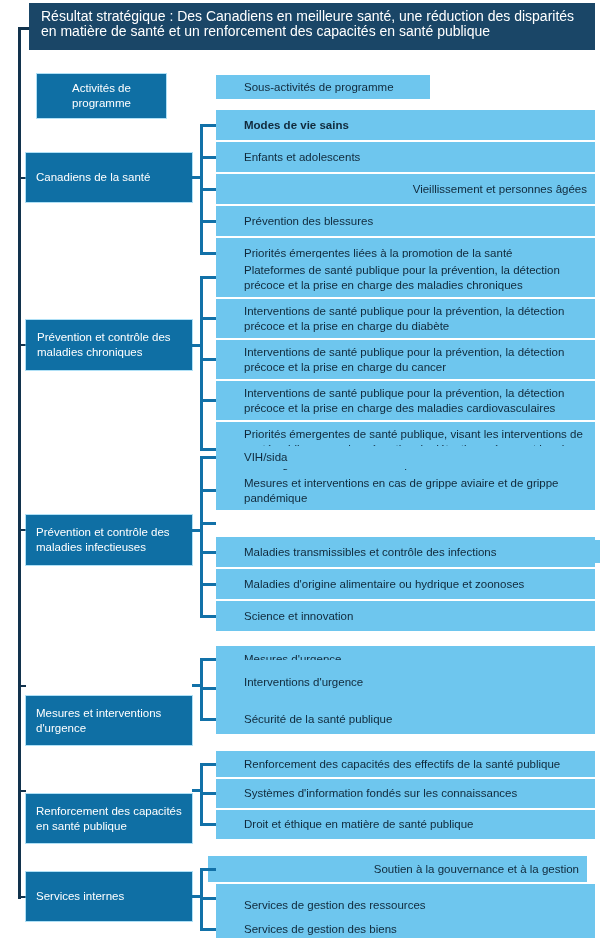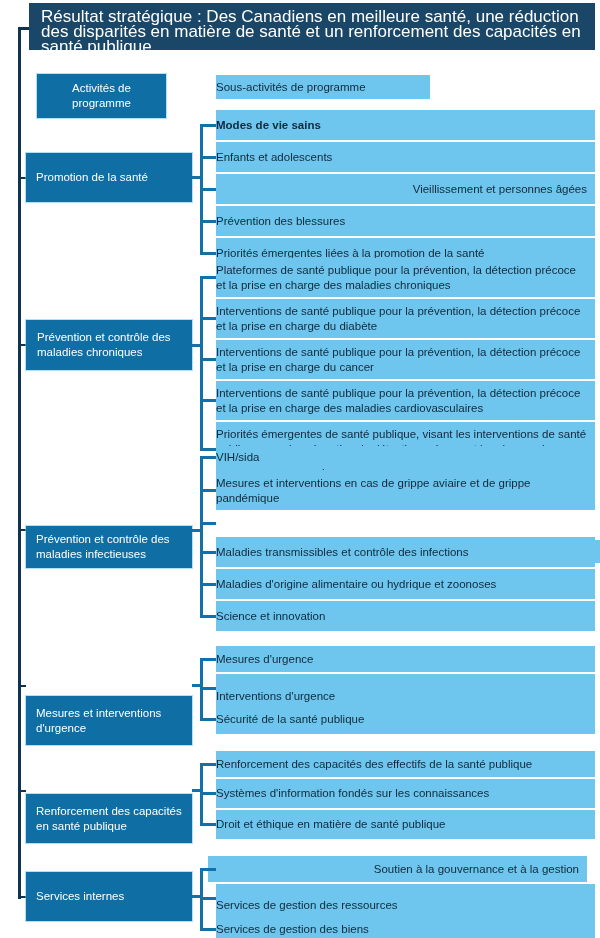--- a/index.html
+++ b/index.html
@@ -21,21 +21,21 @@
 
   
   .header-bar {
     position: absolute;
     left: 29px;
     top: 3px;
     width: 566px;
     height: 47px;
     background: #1a4667;
     color: #ffffff;
-    font-size: 17px;
+    font-size: 14px;
     line-height: 15px;
     padding: 6px 10px 0 12px;
     box-sizing: border-box;
   }
 
   
   .spine {
     position: absolute;
     left: 18px;
     top: 27px;
@@ -76,21 +76,21 @@
   }
 
   
   .sub-row {
     position: absolute;
     background: #6ec6ee;
     color: #10293b;
     font-size: 11.5px;
     line-height: 15px;
     box-sizing: border-box;
-    padding: 0 8px 0 0;
+    padding: 0 8px 0 28px;
     display: flex;
     align-items: center;
   }
   .sub-row.hdr {
     background: #6ec6ee;
   }
 
   
   .brk-v {
     position: absolute;
@@ -125,21 +125,21 @@
       <div class="spine-connector" style="top: 789.5px; width: 6px;"></div>
       <div class="spine-connector" style="top: 895.5px; width: 6px;"></div>
     </div>
 
   <div class="act-box centered" style="left:37px; top:74px; width:129px; height:44px;">Activités de programme</div>
 
   <div class="sub-row hdr" style="left:216px; top:75px; width:214px; height:24px;">Sous-activités de programme</div>
 
   <div id="sections-layer">
       <div class="act-box" style="left: 26px; top: 153px; width: 166px; height: 49px;">
-        <span>Promotion de la santé</span>
+        <span>Canadiens de la santé</span>
       </div>
       <div class="sub-row" style="left: 216px; top: 110px; width: 379px; height: 30px; font-weight: bold;">
         <span>Modes de vie sains</span>
       </div>
       <div class="sub-row" style="left: 216px; top: 142px; width: 379px; height: 30px;">
         <span>Enfants et adolescents</span>
       </div>
       <div class="sub-row" style="left: 216px; top: 174px; width: 379px; height: 30px; justify-content: flex-end;">
         <span>Vieillissement et personnes âgées</span>
       </div>
@@ -174,21 +174,21 @@
       <div class="sub-row" style="left: 216px; top: 422px; width: 379px; height: 54px;">
         <span>Priorités émergentes de santé publique, visant les interventions de santé publique pour la prévention, la détection précoce et la prise en charge des maladies chroniques</span>
       </div>
       <div class="brk-v" style="left: 200px; top: 276px; height: 174.5px;"></div>
       <div class="brk-h" style="left: 200px; top: 276px; width: 16px;"></div>
       <div class="brk-h" style="left: 200px; top: 317px; width: 16px;"></div>
       <div class="brk-h" style="left: 200px; top: 358px; width: 16px;"></div>
       <div class="brk-h" style="left: 200px; top: 399px; width: 16px;"></div>
       <div class="brk-h" style="left: 200px; top: 447.5px; width: 16px;"></div>
       <div class="brk-stem" style="left: 192px; top: 343.5px; width: 11px;"></div>
-      <div class="act-box" style="left: 26px; top: 526px; width: 166px; height: 42px;">
+      <div class="act-box" style="left: 26px; top: 515px; width: 166px; height: 50px;">
         <span>Prévention et contrôle des maladies infectieuses</span>
       </div>
       <div class="sub-row" style="left: 216px; top: 446px; width: 379px; height: 23px;">
         <span>VIH/sida</span>
       </div>
       <div class="sub-row" style="left: 216px; top: 471px; width: 379px; height: 39px;">
         <span>Mesures et interventions en cas de grippe aviaire et de grippe pandémique</span>
       </div>
       <div class="sub-row" style="left: 216px; top: 540px; width: 406px; height: 23px;">
         <span>Immunisation et infections respiratoires</span>
@@ -209,21 +209,21 @@
       <div class="brk-h" style="left: 200px; top: 550.5px; width: 16px;"></div>
       <div class="brk-h" style="left: 200px; top: 582.5px; width: 16px;"></div>
       <div class="brk-h" style="left: 200px; top: 614.5px; width: 16px;"></div>
       <div class="brk-stem" style="left: 192px; top: 528.5px; width: 11px;"></div>
       <div class="act-box" style="left: 26px; top: 696px; width: 166px; height: 49px;">
         <span>Mesures et interventions d'urgence</span>
       </div>
       <div class="sub-row" style="left: 216px; top: 646px; width: 379px; height: 26px;">
         <span>Mesures d'urgence</span>
       </div>
-      <div class="sub-row" style="left: 216px; top: 674px; width: 379px; height: 45px; align-items: center;">
+      <div class="sub-row" style="left: 216px; top: 660px; width: 379px; height: 45px; align-items: center;">
         <span>Interventions d'urgence</span>
       </div>
       <div class="sub-row" style="left: 216px; top: 705px; width: 379px; height: 29px;">
         <span>Sécurité de la santé publique</span>
       </div>
       <div class="brk-v" style="left: 200px; top: 657.5px; height: 63.5px;"></div>
       <div class="brk-h" style="left: 200px; top: 657.5px; width: 16px;"></div>
       <div class="brk-h" style="left: 200px; top: 687px; width: 16px;"></div>
       <div class="brk-h" style="left: 200px; top: 718px; width: 16px;"></div>
       <div class="brk-stem" style="left: 192px; top: 684px; width: 11px;"></div>

